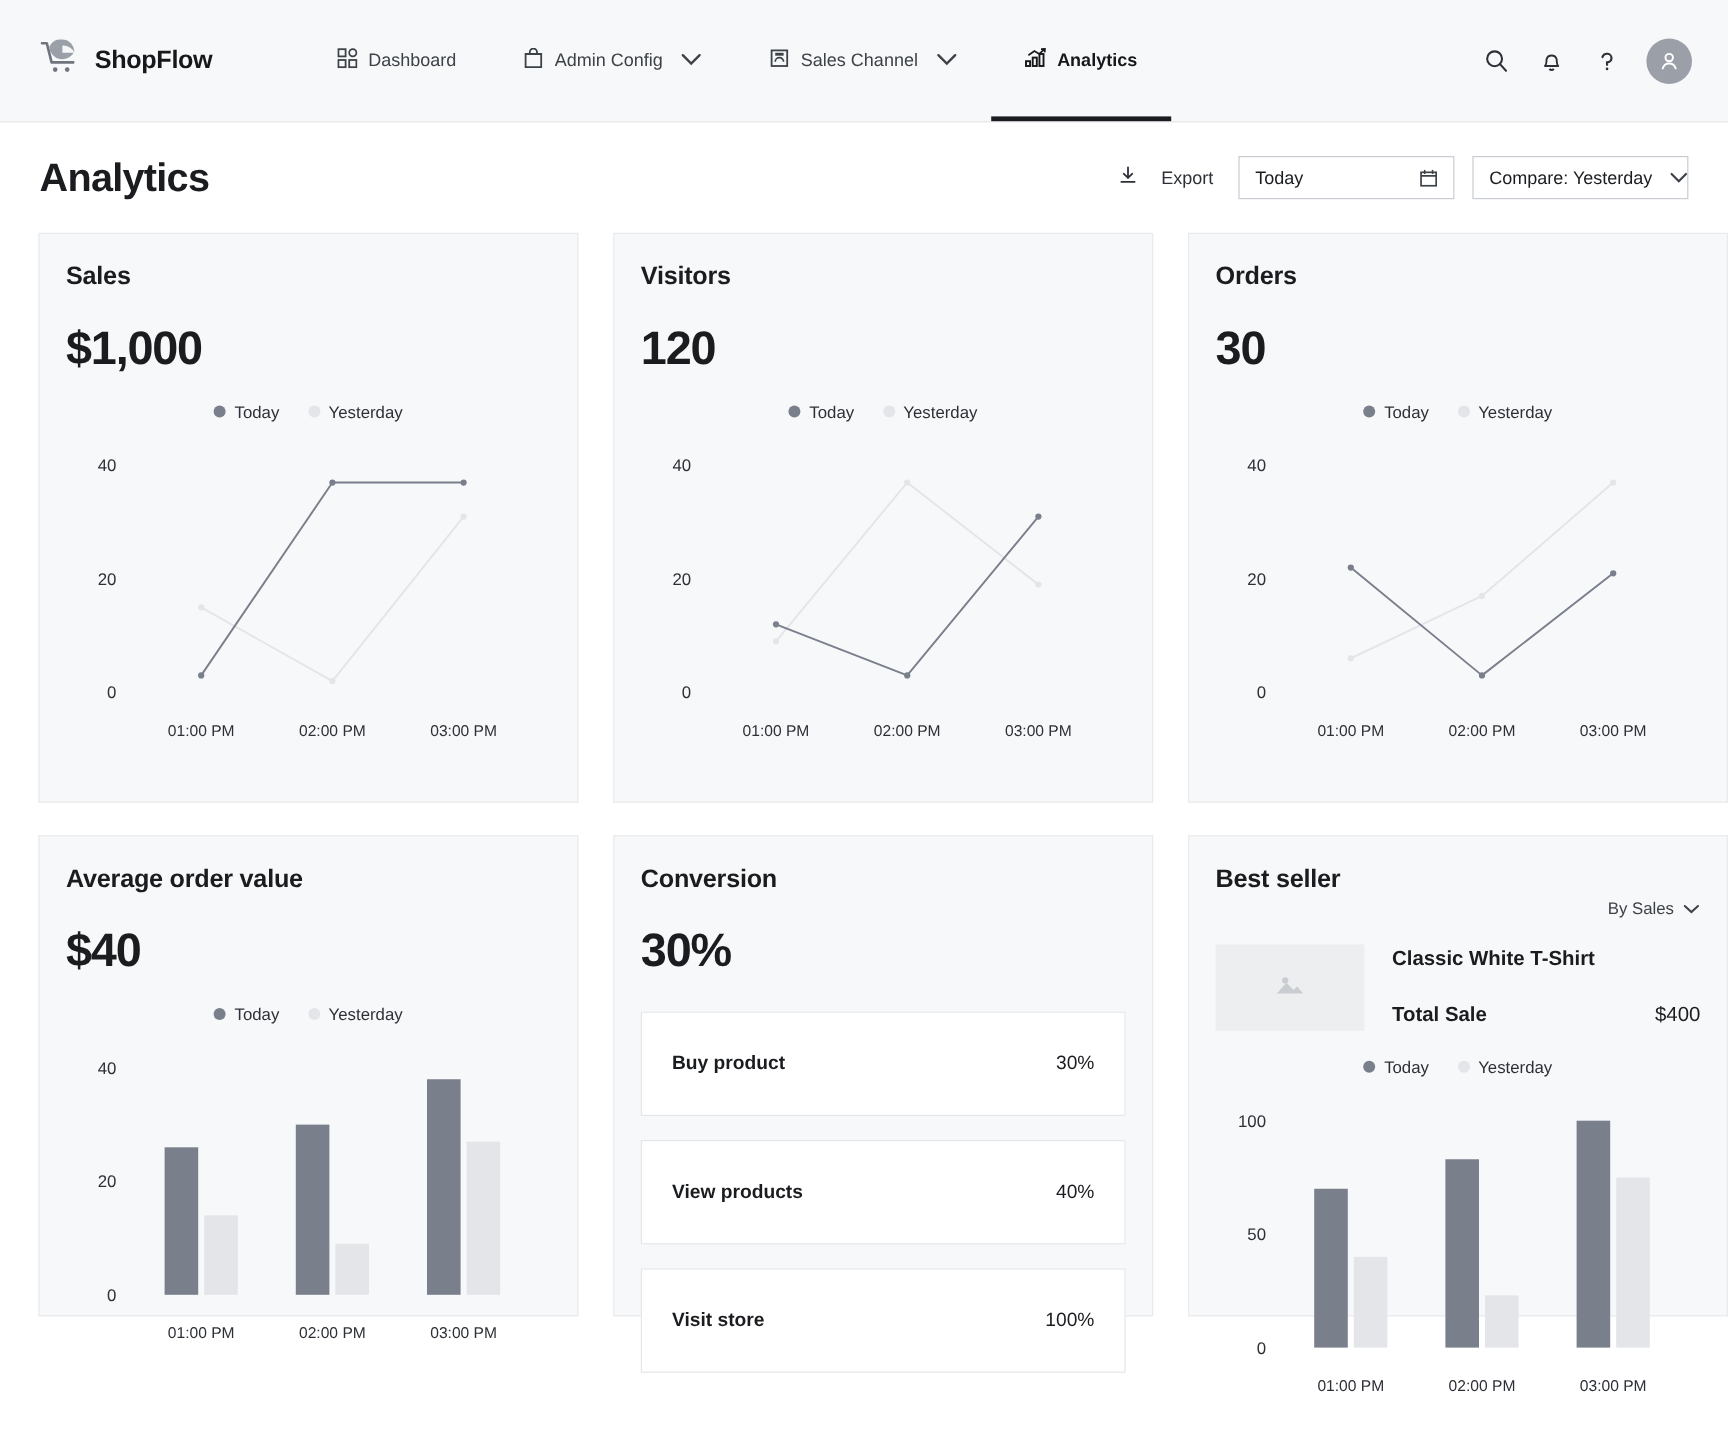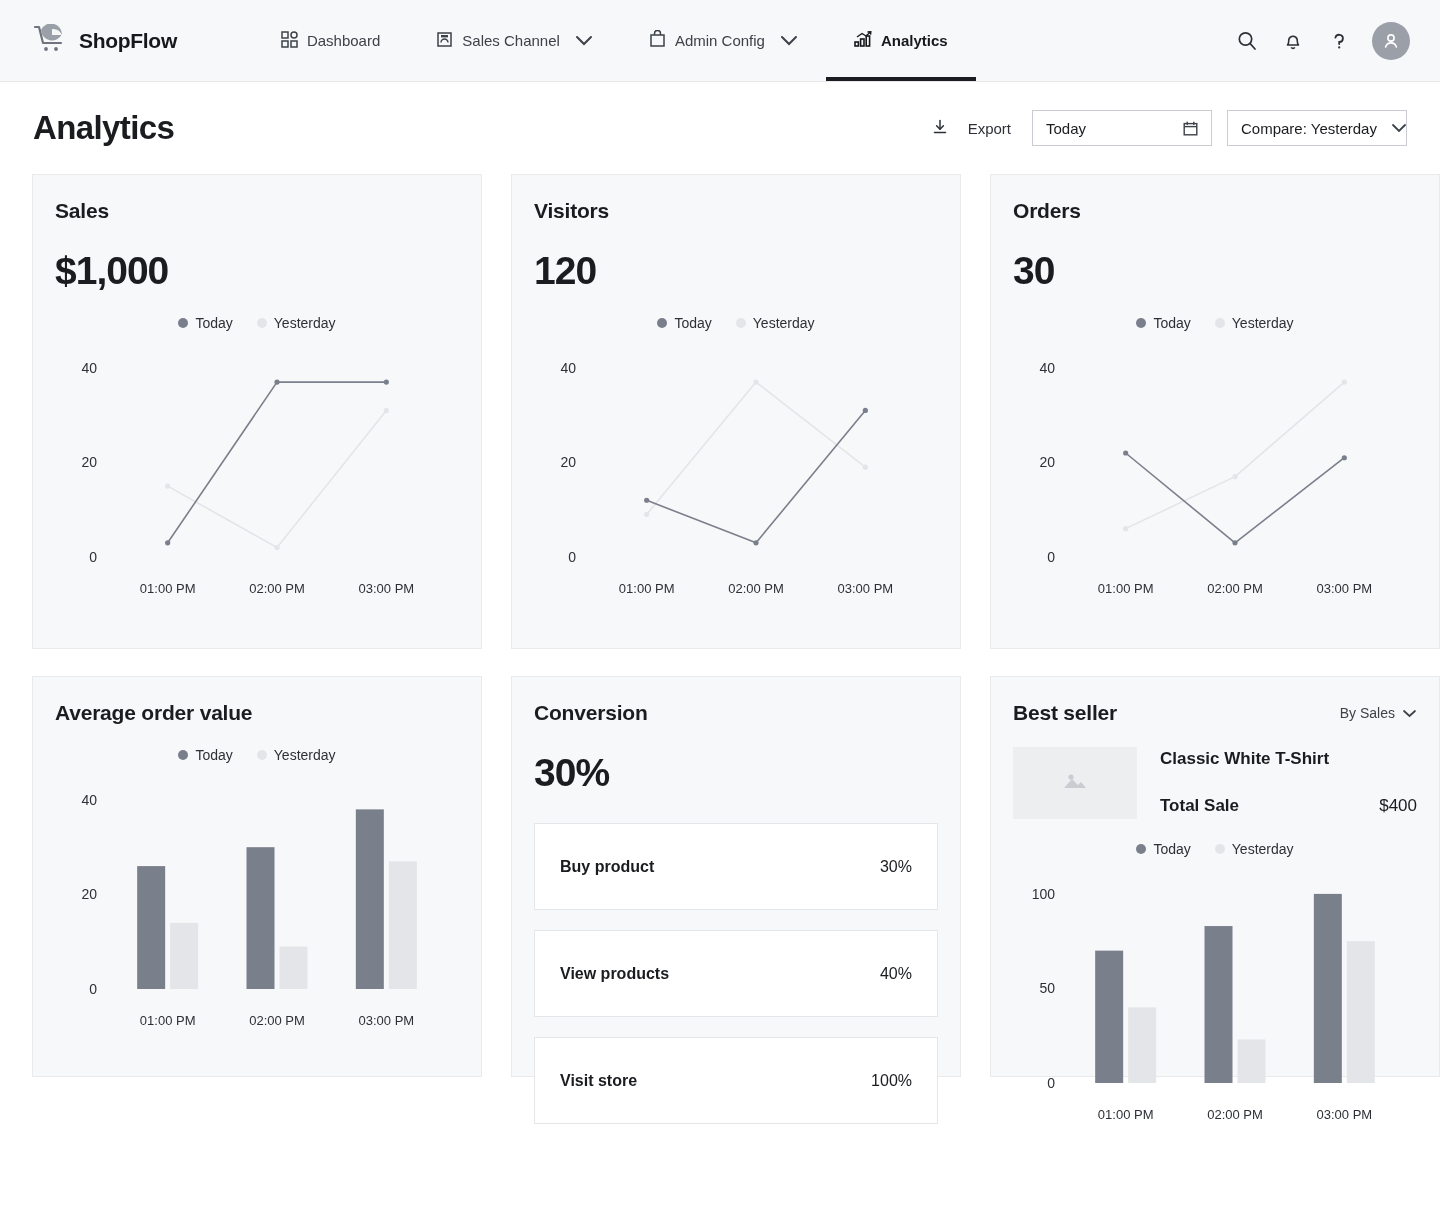--- a/index.html
+++ b/index.html
@@ -6,21 +6,21 @@
   html, body {
     width: 1440px; height: 1209px;
     background: #ffffff;
     font-family: "Liberation Sans", sans-serif;
     color: #1a1c1f;
     overflow: hidden;
   }
 
   
   .topbar {
-    height: 82px;
+    height: 102px;
     background: #f7f8f9;
     border-bottom: 1px solid #e6e8ea;
     display: flex;
     align-items: stretch;
     position: relative;
   }
   .brand {
     display: flex; align-items: center; gap: 11px;
     padding-left: 32px; padding-right: 20px;
   }
@@ -103,21 +103,21 @@
     background: #f7f8f9;
     border: 1px solid #e8eaec;
     padding: 24px 22px 36px 22px;
     position: relative;
   }
   .card-row1 { height: 475px; }
   .card-row2 { height: 401px; }
   .card-title { font-size: 21px; font-weight: bold; letter-spacing: -0.2px; }
   .card-big { font-size: 39px; font-weight: bold; letter-spacing: -1px; margin-top: 26px; }
 
-  .card-head-split { display: flex; align-items: flex-start; }
+  .card-head-split { display: flex; align-items: flex-start; flex-direction: column; }
   .head-select {
     margin-left: auto; display: flex; align-items: center; gap: 7px;
     font-size: 14px; color: #3d4148; cursor: pointer; padding-top: 4px;
   }
 
   
   .legend {
     display: flex; justify-content: center; align-items: center; gap: 24px;
     margin-top: 22px;
   }
@@ -184,42 +184,42 @@
           <circle cx="13" cy="4" r="3" fill="none" stroke="#3d4148" stroke-width="1.5"></circle>
           <rect x="1" y="10" width="6" height="6" fill="none" stroke="#3d4148" stroke-width="1.5"></rect>
           <rect x="10" y="10" width="6" height="6" fill="none" stroke="#3d4148" stroke-width="1.5"></rect>
         </svg>
       </span>
       <span class="nav-label">Dashboard</span>
     </div>
 
     <div class="nav-item">
       <span>
+        <svg width="17" height="18" viewBox="0 0 17 18">
+          <path d="M2 5 H15 V16 H2 Z" fill="none" stroke="#3d4148" stroke-width="1.5"></path>
+          <path d="M5.5 5 V3.4 A3 3 0 0 1 11.5 3.4 V5" fill="none" stroke="#3d4148" stroke-width="1.5"></path>
+        </svg>
+      </span>
+      <span class="nav-label">Admin Config</span>
+      <span class="caret">
+        <svg width="18" height="11" viewBox="0 0 18 11">
+            <path d="M2 2 L9 9 L16 2" fill="none" stroke="#3d4148" stroke-width="2" stroke-linecap="round"></path>
+          </svg>
+      </span>
+    </div>
+
+    <div class="nav-item">
+      <span>
         <svg width="17" height="17" viewBox="0 0 17 17">
           <rect x="2" y="2" width="13" height="13" fill="none" stroke="#3d4148" stroke-width="1.5"></rect>
           <path d="M5 11.5 A3.5 3.5 0 0 1 12 11.5" fill="none" stroke="#3d4148" stroke-width="1.4"></path>
           <rect x="5" y="4" width="7" height="2.4" fill="#3d4148"></rect>
         </svg>
       </span>
       <span class="nav-label">Sales Channel</span>
-      <span class="caret">
-        <svg width="18" height="11" viewBox="0 0 18 11">
-            <path d="M2 2 L9 9 L16 2" fill="none" stroke="#3d4148" stroke-width="2" stroke-linecap="round"></path>
-          </svg>
-      </span>
-    </div>
-
-    <div class="nav-item">
-      <span>
-        <svg width="17" height="18" viewBox="0 0 17 18">
-          <path d="M2 5 H15 V16 H2 Z" fill="none" stroke="#3d4148" stroke-width="1.5"></path>
-          <path d="M5.5 5 V3.4 A3 3 0 0 1 11.5 3.4 V5" fill="none" stroke="#3d4148" stroke-width="1.5"></path>
-        </svg>
-      </span>
-      <span class="nav-label">Admin Config</span>
       <span class="caret">
         <svg width="18" height="11" viewBox="0 0 18 11">
             <path d="M2 2 L9 9 L16 2" fill="none" stroke="#3d4148" stroke-width="2" stroke-linecap="round"></path>
           </svg>
       </span>
     </div>
 
     <div class="nav-item active">
       <span>
         <svg width="18" height="17" viewBox="0 0 18 17">
@@ -395,20 +395,21 @@
           <circle cx="331.3333333333333" cy="120.72727272727272" r="2.6" fill="#7a7f8c"></circle>
           <text x="112.66666666666666" y="256" text-anchor="middle" class="tick-label">01:00 PM</text>
           <text x="221.99999999999997" y="256" text-anchor="middle" class="tick-label">02:00 PM</text>
           <text x="331.3333333333333" y="256" text-anchor="middle" class="tick-label">03:00 PM</text>
         </svg>
       </div>
   </div>
 
   <div class="card card-row2">
     <div class="card-title">Average order value</div>
+    <div class="card-big">$40</div>
     <div class="legend">
       <div class="legend-item">
         <span class="dot dot-today"></span>
         <span>Today</span>
       </div>
       <div class="legend-item">
         <span class="dot dot-yest"></span>
         <span>Yesterday</span>
       </div>
     </div>

